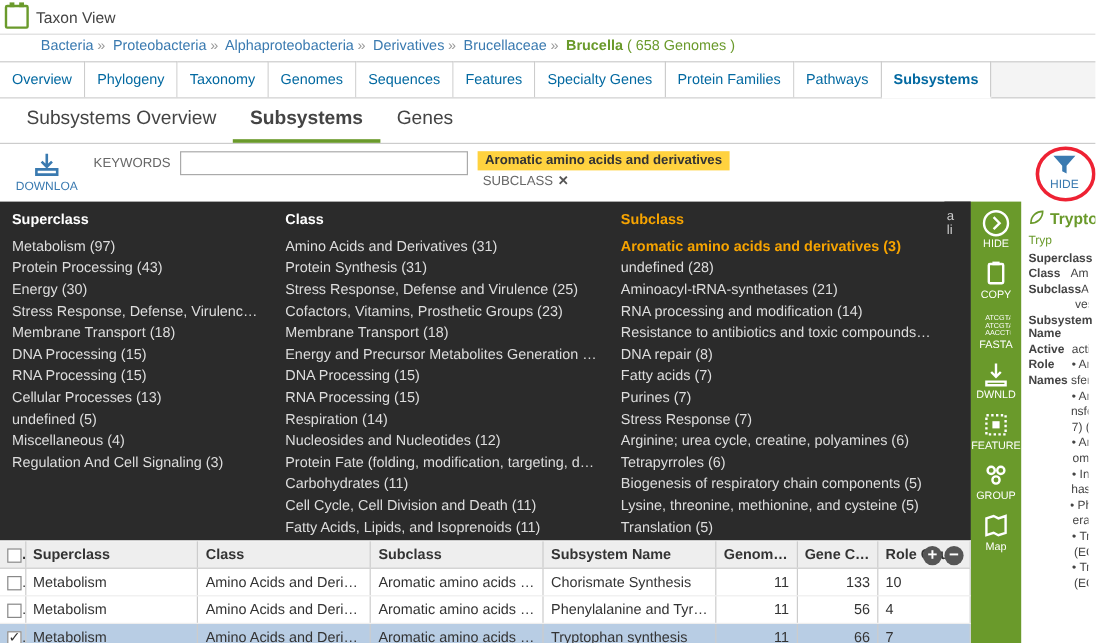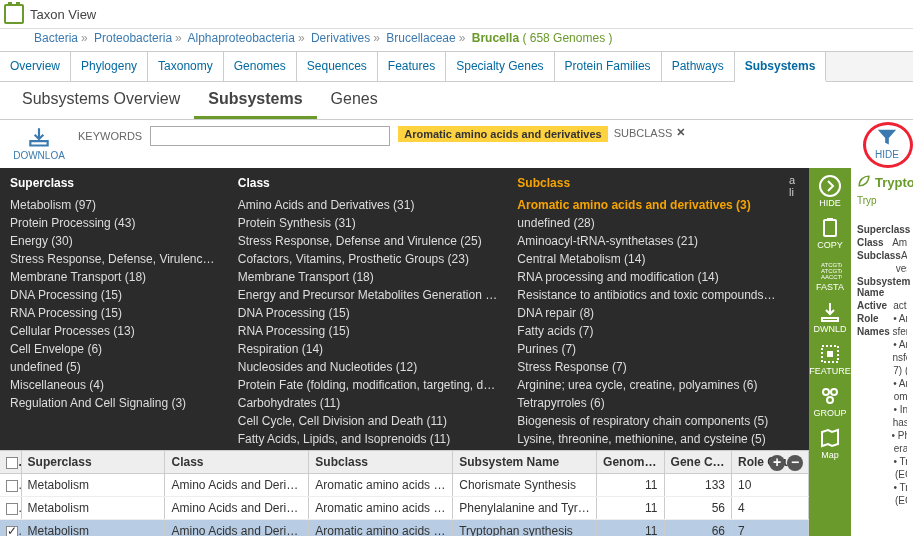--- a/index.html
+++ b/index.html
@@ -29,21 +29,21 @@
   .sub-tabs .stab { padding: 8px 14px; font-size: 16px; color: #444; cursor: pointer; }
   .sub-tabs .stab.active { font-weight: bold; border-bottom: 3px solid #6a9a2b; }
   
   
   .filter-row { display: flex; align-items: flex-start; padding: 6px 8px; gap: 8px; position: relative; }
   .download-block { width: 62px; text-align: center; }
   .download-icon { width: 26px; height: 22px; margin: 0 auto 2px; }
   .download-label { font-size: 10px; color: #3a7ab0; }
   .keywords-label { font-size: 11px; color: #666; padding-top: 4px; }
   .keyword-input { width: 240px; height: 20px; border: 1px solid #aaa; padding: 2px 4px; font-size: 12px; }
-  .subclass-chip-row { display: flex; flex-direction: row; align-items: flex-start; gap: 2px; }
+  .subclass-chip-row { display: flex; flex-direction: column; align-items: flex-start; gap: 2px; }
   .chip { background: #ffd23f; padding: 2px 6px; font-size: 11px; font-weight: bold; }
   .subclass-label { font-size: 11px; color: #666; display: flex; align-items: center; gap: 4px; padding-left: 4px; }
   .close-x { cursor: pointer; font-weight: bold; color: #555; }
   .hide-block { margin-left: auto; text-align: center; position: relative; padding: 2px 6px; }
   .hide-circle { position: absolute; top: -4px; left: -6px; width: 50px; height: 46px; border: 3px solid #e23; border-radius: 50%; pointer-events: none; }
   .funnel { width: 22px; height: 20px; margin: 0 auto; }
   .hide-label { font-size: 10px; color: #3a7ab0; margin-top: 1px; }
   
   
   .layout { display: flex; height: calc(536px - 100px); }
@@ -167,21 +167,20 @@
         <div class="facet-head white">Superclass</div>
         <div id="fac-sup">
             <div class="facet-item">Metabolism (97)</div>
             <div class="facet-item">Protein Processing (43)</div>
             <div class="facet-item">Energy (30)</div>
             <div class="facet-item">Stress Response, Defense, Virulence (25)</div>
             <div class="facet-item">Membrane Transport (18)</div>
             <div class="facet-item">DNA Processing (15)</div>
             <div class="facet-item">RNA Processing (15)</div>
             <div class="facet-item">Cellular Processes (13)</div>
-            <div class="facet-item">Cell Envelope (6)</div>
             <div class="facet-item">undefined (5)</div>
             <div class="facet-item">Miscellaneous (4)</div>
             <div class="facet-item">Regulation And Cell Signaling (3)</div>
           </div>
       </div>
       <div class="facet-col">
         <div class="facet-head white">Class</div>
         <div id="fac-cls">
             <div class="facet-item">Amino Acids and Derivatives (31)</div>
             <div class="facet-item">Protein Synthesis (31)</div>
@@ -199,21 +198,20 @@
             <div class="facet-item">Fatty Acids, Lipids, and Isoprenoids (11)</div>
             <div class="facet-item">Cell Envelope, Capsule and Slime layer (6)</div>
           </div>
       </div>
       <div class="facet-col">
         <div class="facet-head">Subclass</div>
         <div class="facet-item sel">Aromatic amino acids and derivatives (3)</div>
         <div id="fac-sub">
             <div class="facet-item">undefined (28)</div>
             <div class="facet-item">Aminoacyl-tRNA-synthetases (21)</div>
-            <div class="facet-item">Central Metabolism (14)</div>
             <div class="facet-item">RNA processing and modification (14)</div>
             <div class="facet-item">Resistance to antibiotics and toxic compounds (12)</div>
             <div class="facet-item">DNA repair (8)</div>
             <div class="facet-item">Fatty acids (7)</div>
             <div class="facet-item">Purines (7)</div>
             <div class="facet-item">Stress Response (7)</div>
             <div class="facet-item">Arginine; urea cycle, creatine, polyamines (6)</div>
             <div class="facet-item">Tetrapyrroles (6)</div>
             <div class="facet-item">Biogenesis of respiratory chain components (5)</div>
             <div class="facet-item">Lysine, threonine, methionine, and cysteine (5)</div>
@@ -344,21 +342,21 @@
 
   <div class="detail-panel">
     <div class="detail-title">
       <span>
         <svg width="14" height="14" viewBox="0 0 20 20">
             <path d="M3 17C3 8 10 3 17 3c0 9-7 14-14 14z" fill="none" stroke="#6a9a2b" stroke-width="2"></path>
           </svg>
       </span>
       <span>Tryptophan</span>
     </div>
-    <div style="font-size:10px;color:#6a9a2b;margin-bottom:18px;">Tryp</div>
+    <div style="font-size:10px;color:#6a9a2b;margin-bottom:4px;">Tryp</div>
     <div id="detail-rows">
         <div class="detail-row">
           <div class="detail-key">Superclass</div>
           <div class="detail-val">Meta</div>
         </div>
         <div class="detail-row">
           <div class="detail-key">Class</div>
           <div class="detail-val">Amin</div>
         </div>
         <div class="detail-row">

